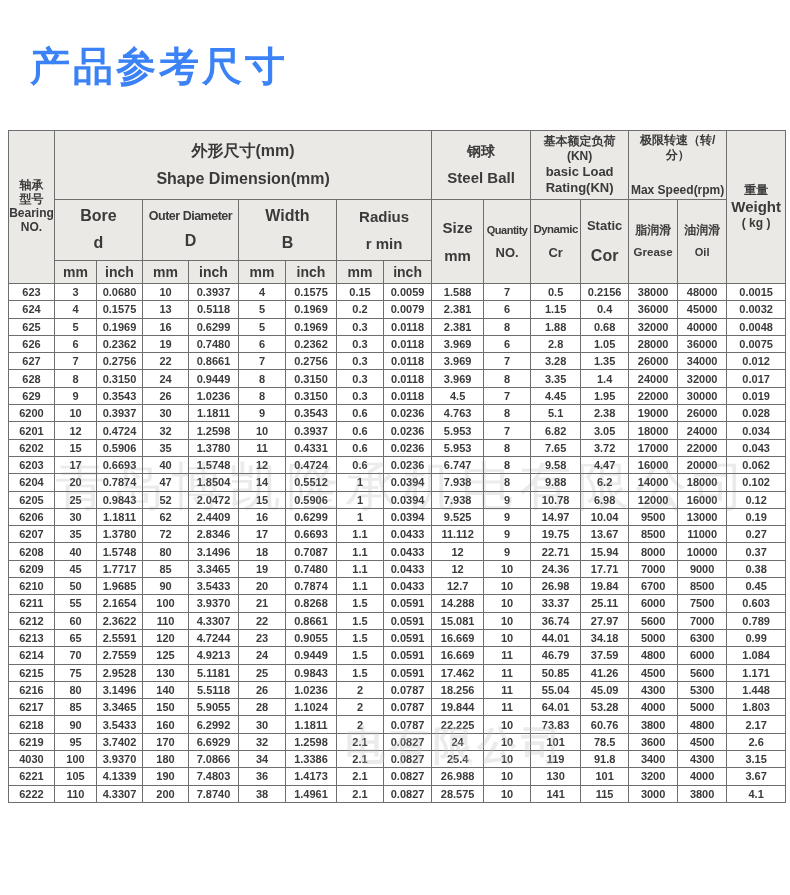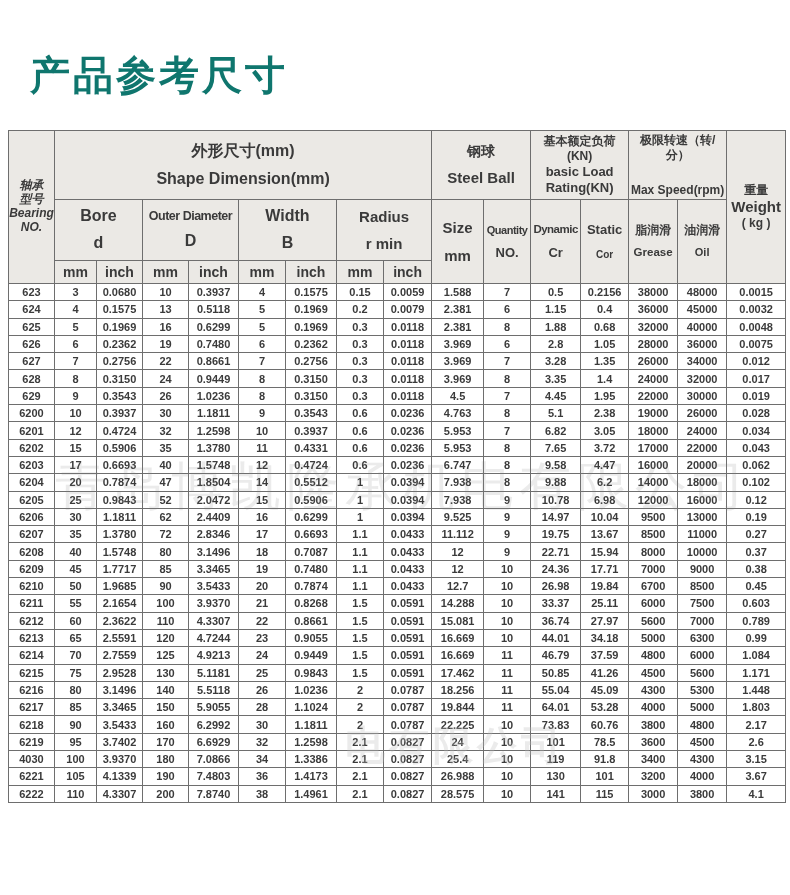--- a/index.html
+++ b/index.html
@@ -1,22 +1,22 @@
 <!DOCTYPE html>
 <html><head>
 <meta charset="utf-8">
 <style>
   html,body{margin:0;padding:0;background:#fff;}
   body{
     position:relative;width:790px;height:895px;overflow:hidden;
     font-family:"Liberation Sans","DejaVu Sans",sans-serif;color:#3d3d3d;
   }
   .page-title{
-    position:absolute;left:30px;top:48px;
-    font-size:40px;font-weight:bold;color:#0f766e;letter-spacing:3px;
+    position:absolute;left:30px;top:39px;
+    font-size:40px;font-weight:bold;color:#3b82f6;letter-spacing:3px;
   }
   .spec-table{
     position:absolute;left:8px;top:130px;width:777px;
     border-collapse:collapse;table-layout:fixed;
     background:#fff;
   }
   .spec-table th,.spec-table td{
     border:1.5px solid #6e6e6e;text-align:center;vertical-align:middle;
     padding:0;overflow:hidden;
   }
@@ -24,21 +24,21 @@
   .h-row1 th{height:68px;}
   .h-row2 th{height:60px;}
   .h-row3 th{height:22px;font-size:14px;}
   .spec-table td{height:16.3px;font-size:11px;font-weight:bold;color:#3b3b3b;background:#fff;}
   .cn{display:block;font-size:14px;line-height:1.25;}
   .en{display:block;font-size:15px;line-height:1.3;}
   .en-sm{display:block;font-size:12px;line-height:1.2;}
   .cn-sm{display:block;font-size:12px;line-height:1.25;}
   .big{font-size:16px;}
   .cond{font-size:12.5px;letter-spacing:-0.5px;}
-  .bearing-head span{line-height:1.15;font-style:italic;}
+  .bearing-head span{line-height:1.15;}
   .watermark-mid{
     position:absolute;left:55px;top:452px;width:720px;height:60px;
     font-size:52px;font-weight:normal;color:rgba(130,130,130,0.16);
     letter-spacing:6px;white-space:nowrap;pointer-events:none;z-index:5;
   }
   .watermark-bottom{
     position:absolute;left:345px;top:718px;width:445px;height:58px;
     font-size:40px;font-weight:bold;color:rgba(190,190,190,0.30);
     letter-spacing:4px;white-space:nowrap;overflow:hidden;pointer-events:none;z-index:5;
   }
@@ -122,21 +122,21 @@
       <th rowspan="2">
         <span class="en cond" style="font-size:11px">Quantity</span>
         <span class="en-sm" style="margin-top:8px;font-size:13px">NO.</span>
       </th>
       <th rowspan="2">
         <span class="en cond" style="font-size:11.5px">Dynamic</span>
         <span class="en-sm" style="margin-top:8px;font-size:13px">Cr</span>
       </th>
       <th rowspan="2">
         <span class="en-sm" style="font-size:13px">Static</span>
-        <span class="en-sm" style="margin-top:12px;font-size:10px">Cor</span>
+        <span class="en-sm" style="margin-top:12px;font-size:16px">Cor</span>
       </th>
       <th rowspan="2">
         <span class="cn-sm">脂润滑</span>
         <span class="en-sm" style="margin-top:8px;font-size:11.5px">Grease</span>
       </th>
       <th rowspan="2">
         <span class="cn-sm">油润滑</span>
         <span class="en-sm" style="margin-top:8px;font-size:11px">Oil</span>
       </th>
     </tr>

